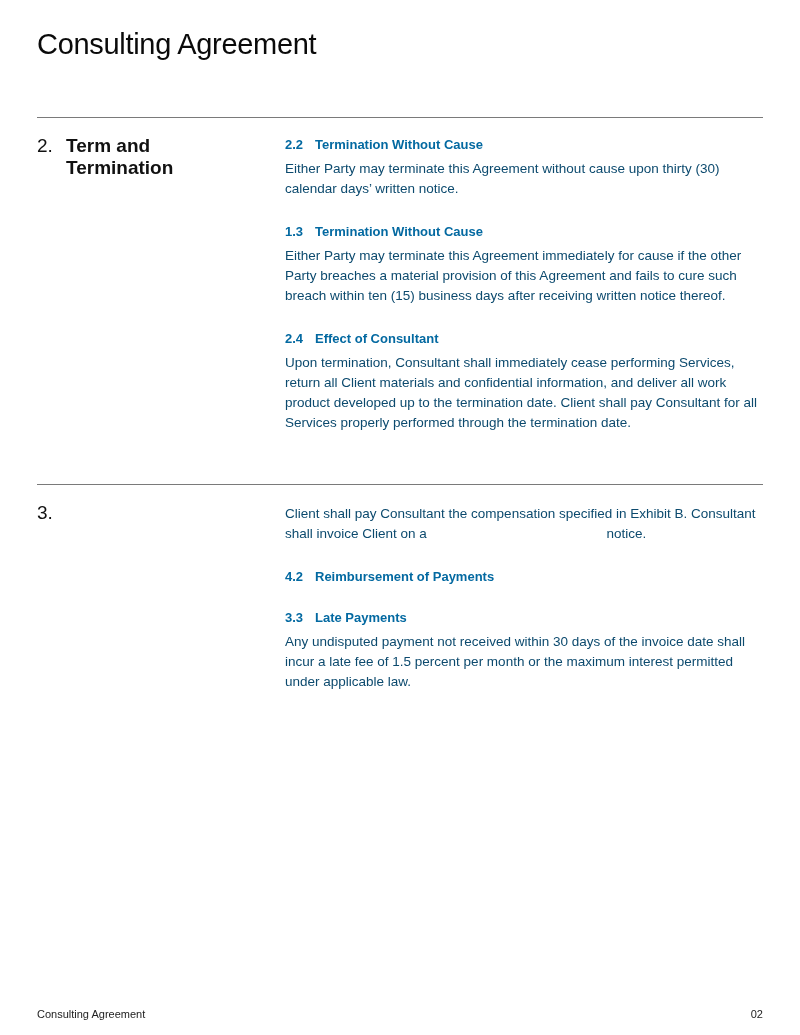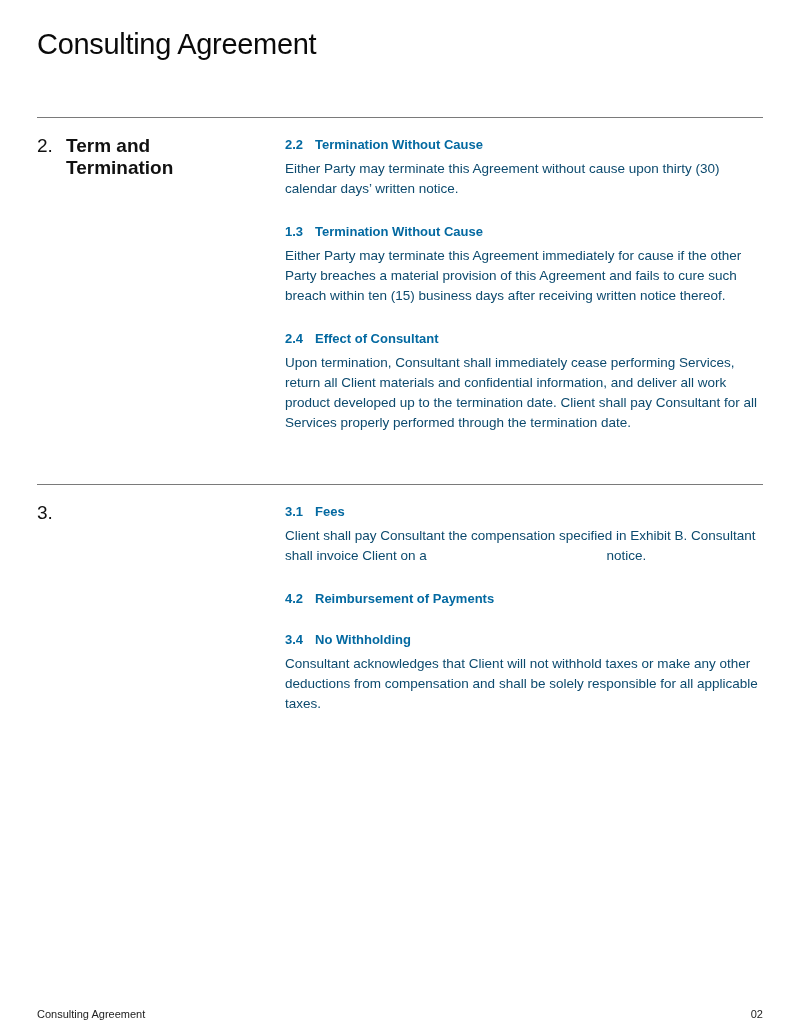--- a/index.html
+++ b/index.html
@@ -78,42 +78,38 @@
 </div>
 
 <div class="divider" style="top:484px;"></div>
 
 <div class="section" style="top:502px;">
   <div class="section-heading">
     <span class="section-num">3.</span>
   </div>
   <div class="clauses" style="top:2px;">
     <div class="clause">
-      <div class="clause-heading">
-        <span class="clause-num">3.1</span>
-        <span>Fees</span>
-      </div>
       <p class="clause-body">
         <span>Client shall pay Consultant the compensation specified in Exhibit B. Consultant shall invoice Client on a</span>
         <span class="blank-field"></span>
         <span>notice.</span>
       </p>
     </div>
     <div class="clause">
       <div class="clause-heading">
         <span class="clause-num">4.2</span>
         <span>Reimbursement of Payments</span>
       </div>
     </div>
     <div class="clause">
       <div class="clause-heading">
-        <span class="clause-num">3.4</span>
-        <span>No Withholding</span>
+        <span class="clause-num">3.3</span>
+        <span>Late Payments</span>
       </div>
-      <p class="clause-body">Consultant acknowledges that Client will not withhold taxes or make any other deductions from compensation and shall be solely responsible for all applicable taxes.</p>
+      <p class="clause-body">Any undisputed payment not received within 30 days of the invoice date shall incur a late fee of 1.5 percent per month or the maximum interest permitted under applicable law.</p>
     </div>
   </div>
 </div>
 
 <div class="footer">
   <span>Consulting Agreement</span>
   <span>02</span>
 </div>
 
 </body></html>

